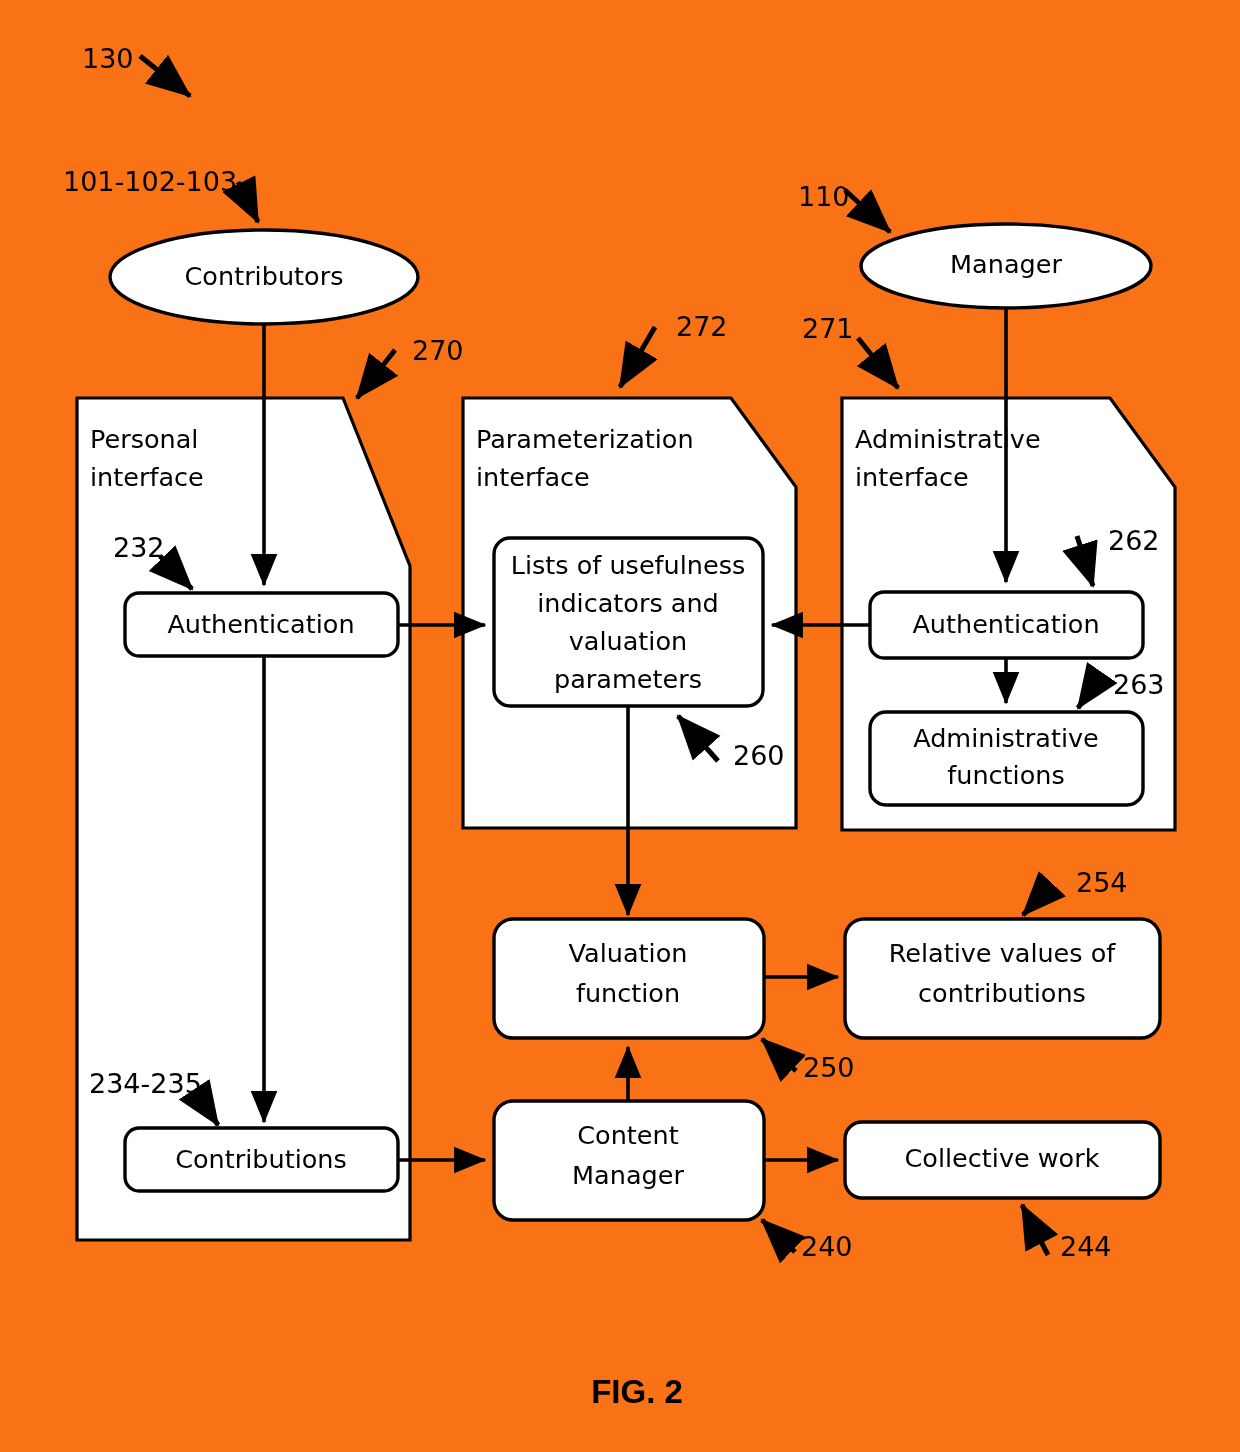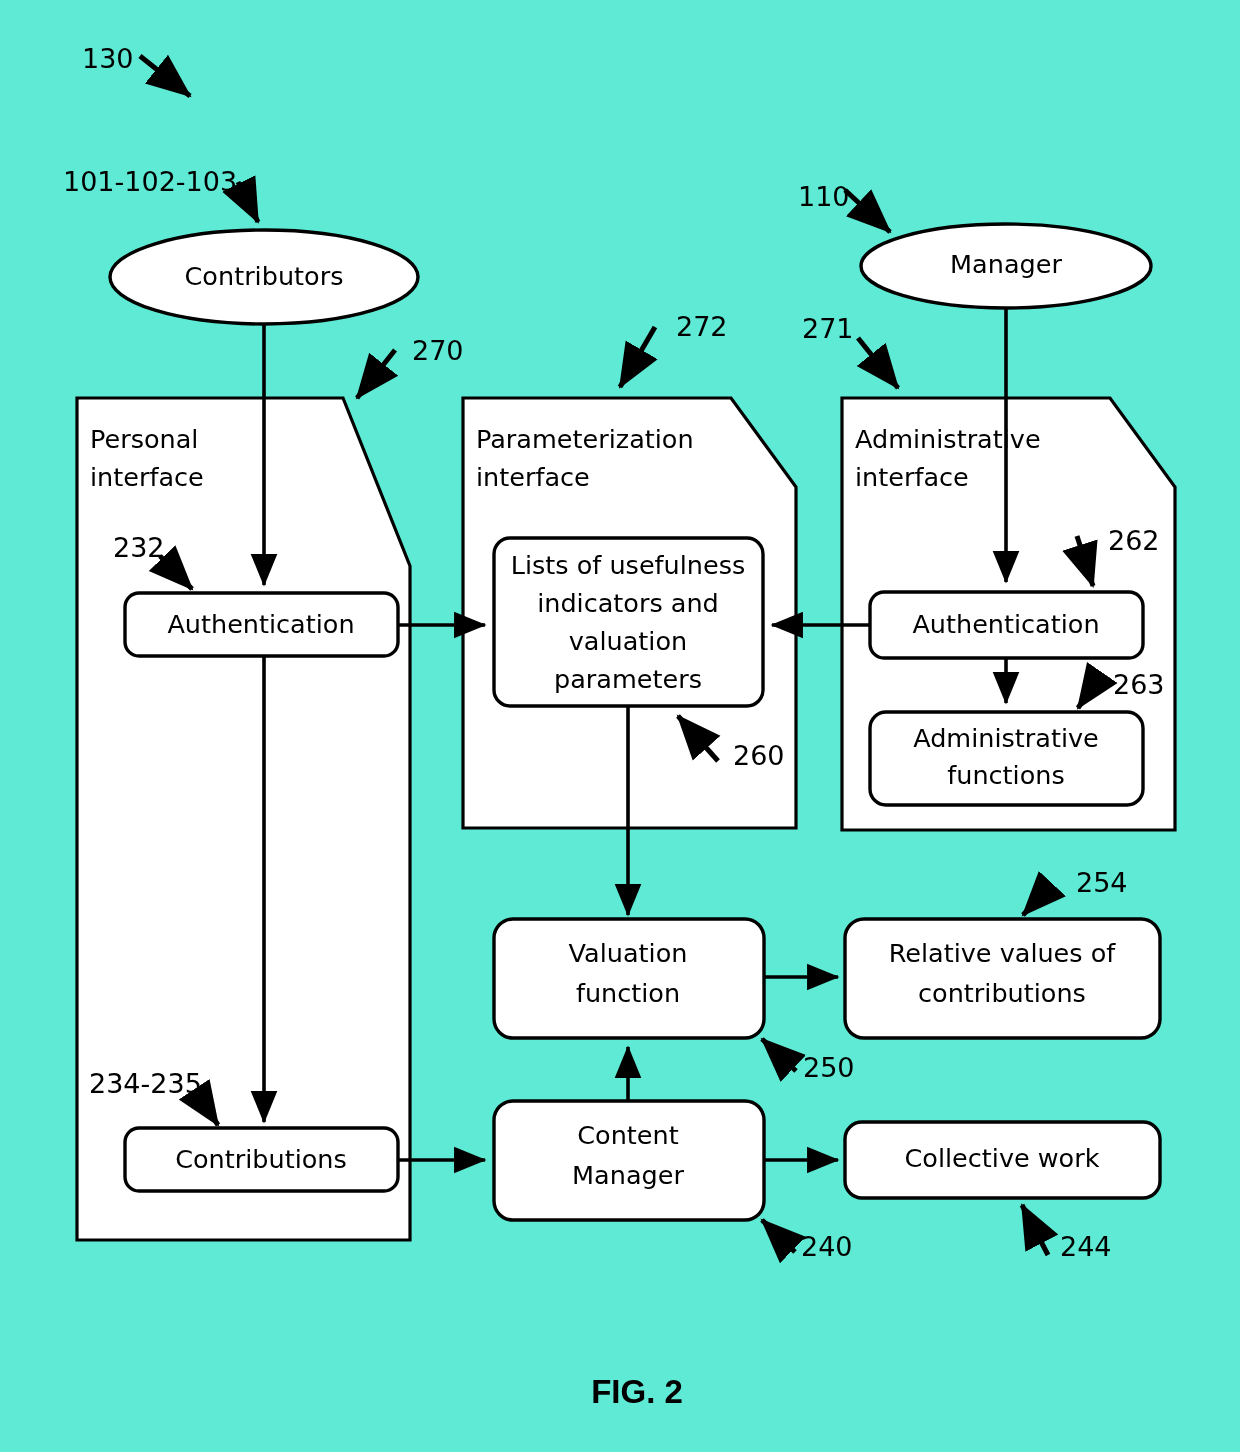--- a/index.html
+++ b/index.html
@@ -10,21 +10,21 @@
   body {
     width: 1240px;
     height: 1452px;
     font-family: "DejaVu Sans", "Liberation Sans", sans-serif;
     overflow: hidden;
   }
   #figure-root {
     position: relative;
     width: 1240px;
     height: 1452px;
-    background: #5eead4;
+    background: #f97316;
   }
   svg.diagram {
     position: absolute;
     inset: 0;
     width: 1240px;
     height: 1452px;
     display: block;
   }
   .panel {
     fill: #ffffff;

